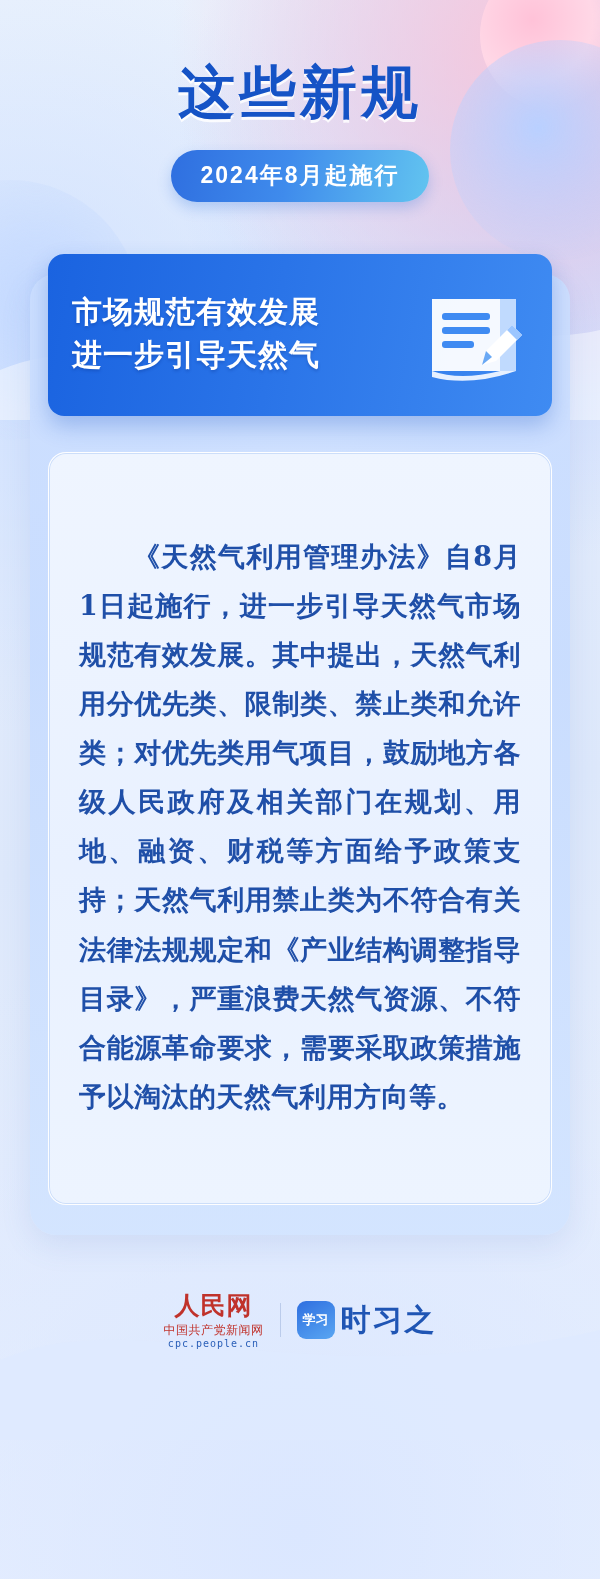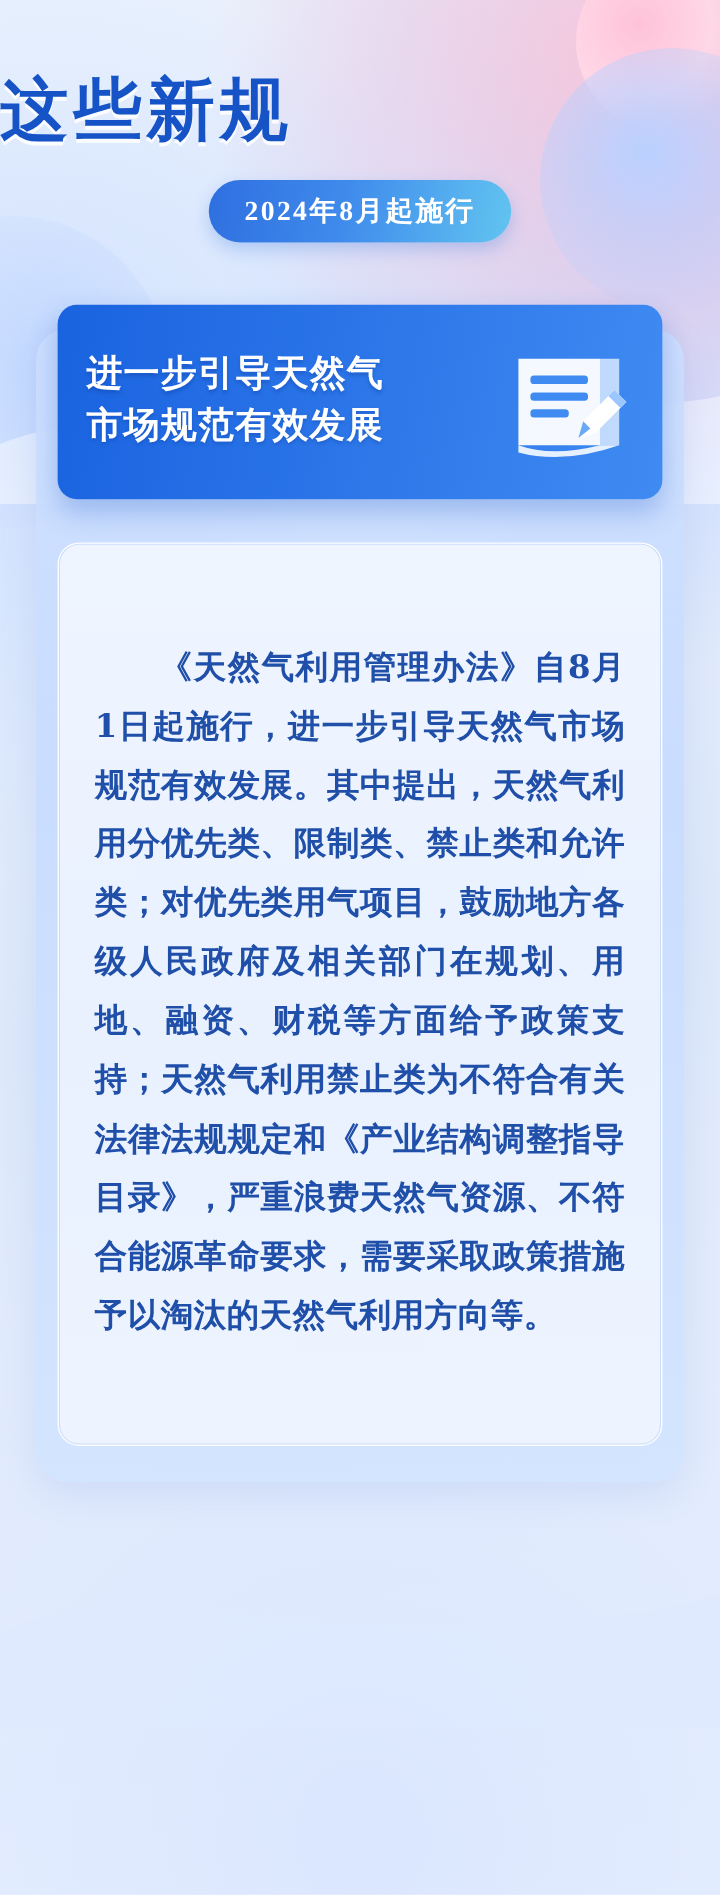--- a/index.html
+++ b/index.html
@@ -59,41 +59,41 @@
     left: 0; right: 0;
     height: 120px;
     pointer-events: none;
   }
 
   
   .header {
     position: relative;
     z-index: 4;
     padding-top: 62px;
+    text-align: center;
   }
   .title-line {
     font-size: 57px;
     line-height: 1.08;
     font-weight: bold;
     letter-spacing: 4px;
     color: #1553c6;
     text-shadow: 0 3px 0 rgba(255,255,255,0.85);
   }
   .title-line.line2 {
     margin-top: 10px;
     background: linear-gradient(90deg, #1f5fd4 0%, #2f77e6 40%, #3d8bf2 70%, #4a9bf7 100%);
     -webkit-background-clip: text;
     background-clip: text;
     color: #1f5fd4;
   }
   .subtitle-wrap {
     margin-top: 26px;
     display: flex;
     justify-content: center;
-    font-family: Liberation Serif, serif;
   }
   .subtitle-pill {
     display: inline-block;
     padding: 10px 30px 11px;
     border-radius: 30px;
     background: linear-gradient(100deg, #2f6fe0 0%, #3f8bec 45%, #62c4f0 100%);
     color: #ffffff;
     font-size: 23px;
     font-weight: bold;
     letter-spacing: 2px;
@@ -248,36 +248,48 @@
     <div class="title-line line1">这些新规</div>
     <div class="subtitle-wrap">
       <span class="subtitle-pill">2024年8月起施行</span>
     </div>
   </div>
 
   <div class="card">
 
     <div class="headline-bar">
       <div class="headline-text">
+        <div>市场规范有效发展</div>
         <div>进一步引导天然气</div>
-        <div>市场规范有效发展</div>
       </div>
       <svg class="headline-icon" viewBox="0 0 110 100">
         <path d="M12,14 L80,14 L80,86 L12,86 Z" fill="#ffffff" opacity="0.95"></path>
         <path d="M80,14 L96,14 L96,86 L80,86 Z" fill="#cfe3ff" opacity="0.9"></path>
         <rect x="22" y="28" width="48" height="7" rx="3" fill="#3f8bf2"></rect>
         <rect x="22" y="42" width="48" height="7" rx="3" fill="#3f8bf2"></rect>
         <rect x="22" y="56" width="32" height="7" rx="3" fill="#3f8bf2"></rect>
         <path d="M12,86 Q40,96 80,86 L96,86 Q50,102 12,92 Z" fill="#e6f0ff"></path>
         <path d="M66,66 L92,40 L102,50 L76,76 L62,80 Z" fill="#ffffff"></path>
         <path d="M92,40 L102,50 L97,55 L87,45 Z" fill="#9cc6ff"></path>
         <path d="M62,80 L66,66 L72,72 Z" fill="#6aa9f5"></path>
       </svg>
     </div>
 
     <div class="body-box">
       <p class="body-text">《天然气利用管理办法》自8月1日起施行，进一步引导天然气市场规范有效发展。其中提出，天然气利用分优先类、限制类、禁止类和允许类；对优先类用气项目，鼓励地方各级人民政府及相关部门在规划、用地、融资、财税等方面给予政策支持；天然气利用禁止类为不符合有关法律法规规定和《产业结构调整指导目录》，严重浪费天然气资源、不符合能源革命要求，需要采取政策措施予以淘汰的天然气利用方向等。</p>
     </div>
 
   </div>
 
+  <div class="footer">
+    <div class="brand-left">
+      <div class="bl-1">人民网</div>
+      <div class="bl-2">中国共产党新闻网</div>
+      <div class="bl-3">cpc.people.cn</div>
+    </div>
+    <div class="divider-v"></div>
+    <div class="brand-right">
+      <div class="brand-badge">学习</div>
+      <div class="brand-right-text">时习之</div>
+    </div>
+  </div>
 
 </div>
 
 </body></html>

